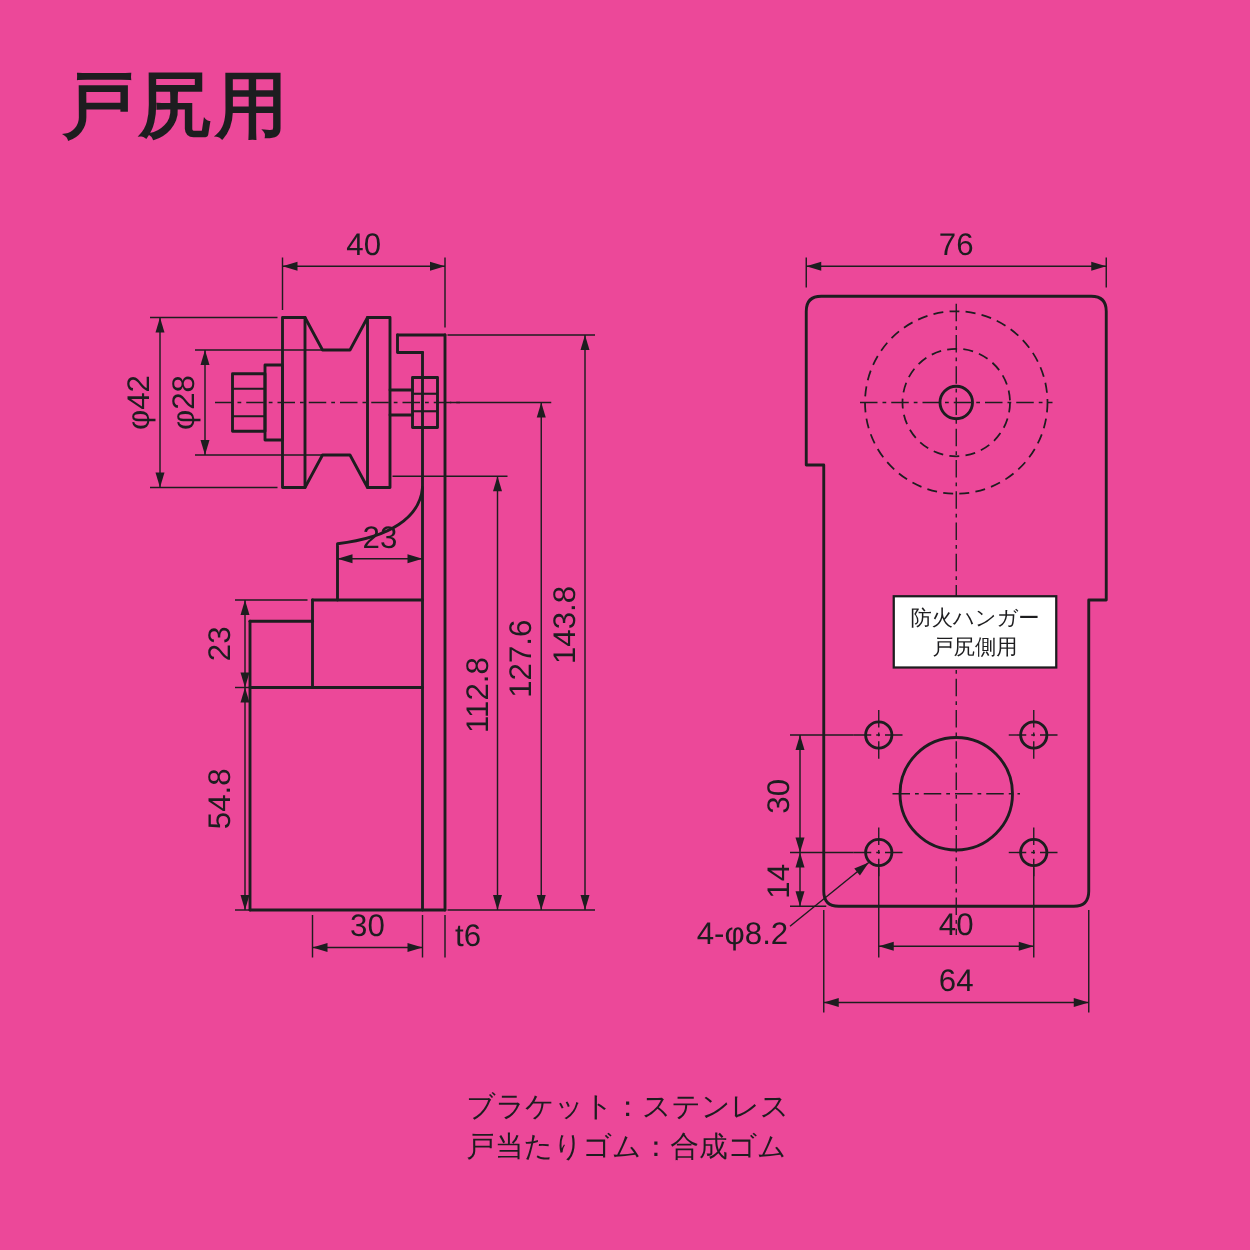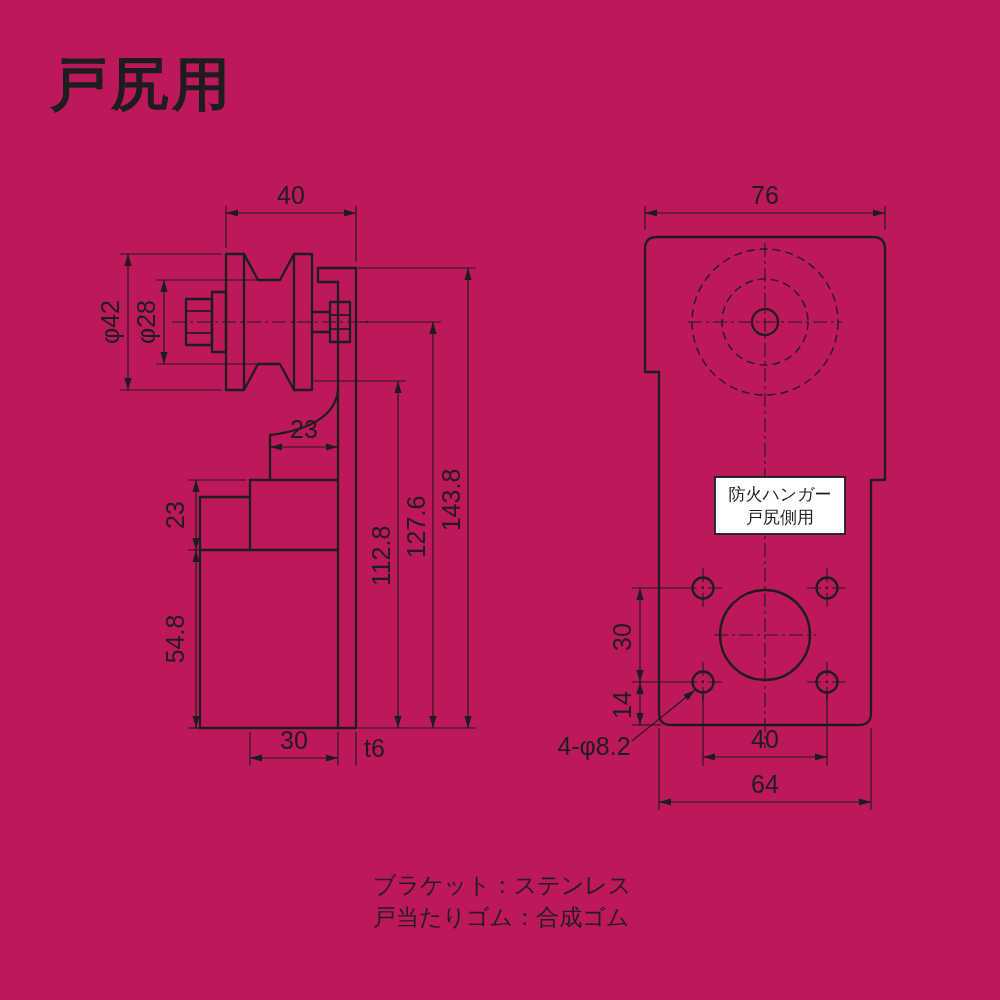--- a/index.html
+++ b/index.html
@@ -1,16 +1,16 @@
 <!DOCTYPE html>
 <html><head>
 <meta charset="utf-8">
 <style>
   html,body{margin:0;padding:0;background:#ffffff;}
-  .page{position:relative;width:1000px;height:1000px;background:#be185d;overflow:hidden;}
+  .page{position:relative;width:1000px;height:1000px;background:#ec4899;overflow:hidden;}
   svg text{font-family:"Liberation Sans","DejaVu Sans",sans-serif;fill:#1d1d1f;}
   .title{font-size:58px;font-weight:900;letter-spacing:3px;}
   .note{font-size:23px;}
   .dim{font-size:25px;text-anchor:middle;}
   .dimL{font-size:25px;text-anchor:start;}
   .boxtext{font-size:17px;text-anchor:middle;}
   .outline{fill:none;stroke:#1d1d1f;stroke-width:2.3;stroke-linejoin:round;stroke-linecap:round;}
   .med{fill:none;stroke:#1d1d1f;stroke-width:1.7;}
   .thin{fill:none;stroke:#1d1d1f;stroke-width:1.15;}
   .cl{fill:none;stroke:#1d1d1f;stroke-width:1.1;stroke-dasharray:14 4 3 4;}

